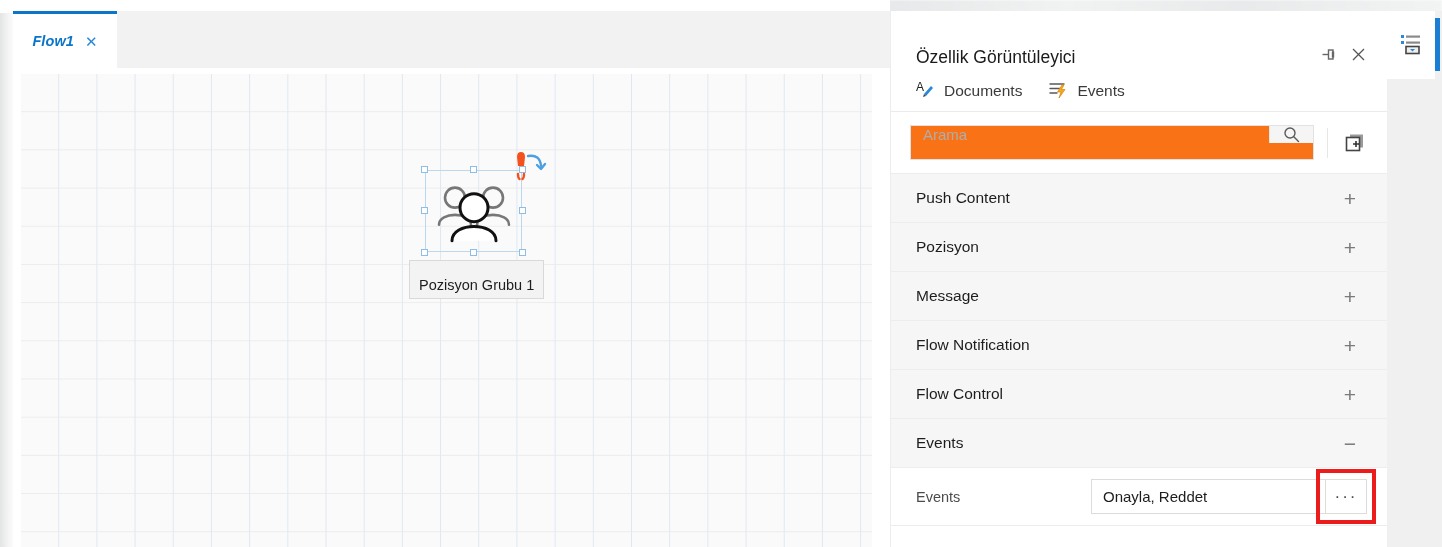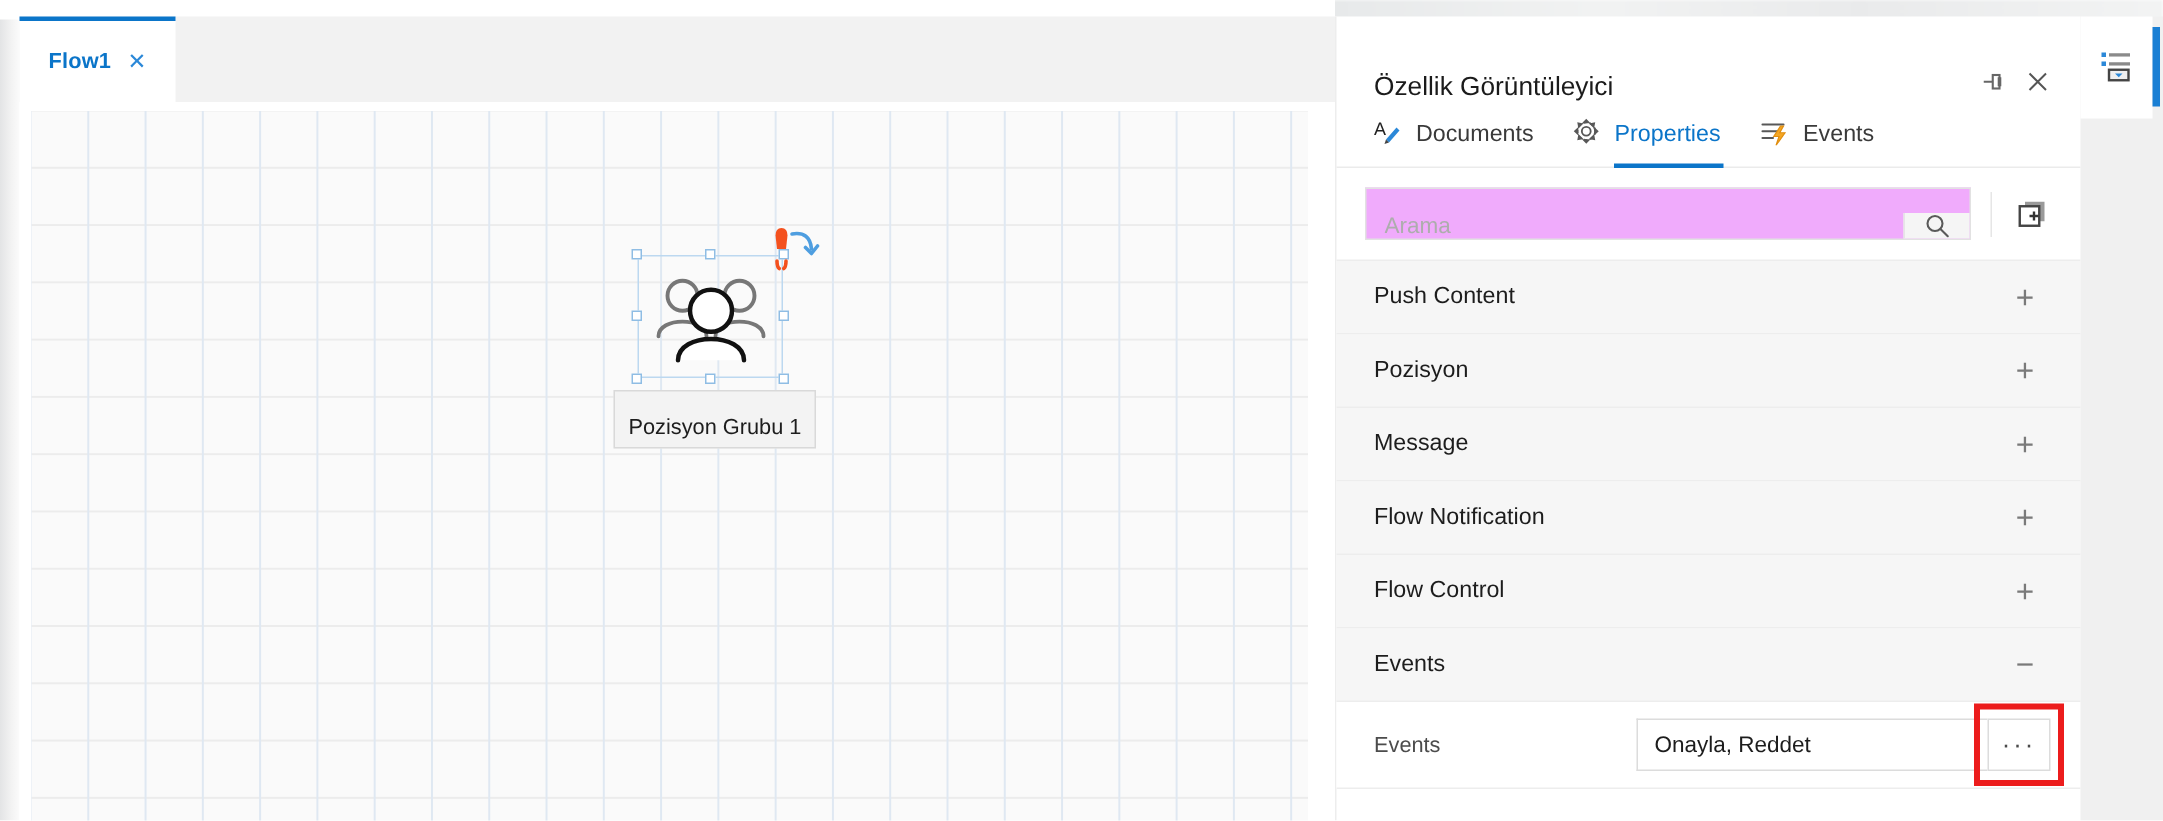--- a/index.html
+++ b/index.html
@@ -30,21 +30,21 @@
   .tabstrip {
     position: absolute; left: 13px; top: 11px; width: 877px; height: 57px;
     background: #f2f2f2;
   }
   .tab {
     position: absolute; left: 0; top: 0; width: 104px; height: 57px;
     background: #ffffff; border-top: 3px solid #0b75c9;
     display: flex; align-items: center; justify-content: center; gap: 11px;
     cursor: pointer;
   }
-  .tab-label { font-size: 14.5px; font-weight: bold; color: #0b75c9; letter-spacing: .1px; }
+  .tab-label { font-size: 14.5px; font-weight: bold; color: #0b75c9; letter-spacing: .1px; font-style: italic; }
   .tab-close {
     font-size: 15px; color: #2b88d8; line-height: 1; font-weight: 400;
     cursor: pointer; font-family: "Liberation Sans", sans-serif;
   }
 
   
   .canvas-wrap {
     position: absolute; left: 13px; top: 68px; width: 877px; height: 479px;
     background: #ffffff; padding: 6px 18px 0 8px;
   }
@@ -104,22 +104,22 @@
   .ptab-label { font-size: 15.5px; color: #3a3a3a; }
   .ptab.active .ptab-label { color: #0b75c9; }
   .ptab.active::after {
     content: ""; position: absolute; left: 28px; right: -2px; bottom: -1px;
     height: 3px; background: #0b75c9;
   }
 
   
   .search-row { display: flex; align-items: center; padding: 13px 0 13px 19px; gap: 0; }
   .search-box {
-    display: flex; align-items: flex-end; width: 404px; height: 35px;
-    border: 1px solid #e2e2e2; background: #f0abfc;
+    display: flex; align-items: flex-start; width: 404px; height: 35px;
+    border: 1px solid #e2e2e2; background: #f97316;
   }
   .search-input {
     flex: 1; border: 0; background: transparent; outline: none;
     font-size: 15px; color: #333; padding: 0 12px;
     font-family: "Liberation Sans", sans-serif;
   }
   .search-input::placeholder { color: #adadad; }
   .search-btn {
     width: 44px; display: flex; align-items: center; justify-content: center;
     border-left: 1px solid #e6e6e6; background: #f5f5f5; cursor: pointer; color: #666;
@@ -250,35 +250,20 @@
         <span>
           <svg width="19" height="19" viewBox="0 0 19 19">
             <text x="0" y="12" font-family="Liberation Sans, sans-serif" font-size="12" fill="#222">A</text>
             <path d="M8 15 L15 7 L17 9 L10 17 z" fill="#2b88d8"></path>
             <path d="M8 15 L10 17 L7 18 z" fill="#444"></path>
           </svg>
         </span>
         <span class="ptab-label">Documents</span>
       </div>
 
-      <div class="ptab active">
-        <span>
-          <svg width="19" height="19" viewBox="0 0 20 20">
-            <g fill="none" stroke="#585858" stroke-width="1.3">
-              <circle cx="10" cy="10" r="3.1"></circle>
-              <path d="M10 2.2 l1.5 1.6 h-3 z M10 17.8 l-1.5 -1.6 h3 z
-                       M2.2 10 l1.6 -1.5 v3 z M17.8 10 l-1.6 1.5 v-3 z
-                       M4.5 4.5 l2.2 .4 l-1.8 1.8 z M15.5 15.5 l-2.2 -.4 l1.8 -1.8 z
-                       M15.5 4.5 l-.4 2.2 l-1.8 -1.8 z M4.5 15.5 l.4 -2.2 l1.8 1.8 z"></path>
-              <circle cx="10" cy="10" r="6.2" stroke-dasharray="2.4 2.1"></circle>
-            </g>
-          </svg>
-        </span>
-        <span class="ptab-label">Properties</span>
-      </div>
 
       <div class="ptab">
         <span>
           <svg width="20" height="19" viewBox="0 0 20 19">
             <g stroke="#585858" stroke-width="1.4" stroke-linecap="round">
               <path d="M2 5 h14"></path>
                 <path d="M2 9.5 h11"></path>
                 <path d="M2 14 h7"></path>
             </g>
             <path d="M14 6 L9.5 13 H13 L11 19 L17 10.5 H13.5 L16 6 z" fill="#f5a623" stroke="#e08e10" stroke-width=".8"></path>

